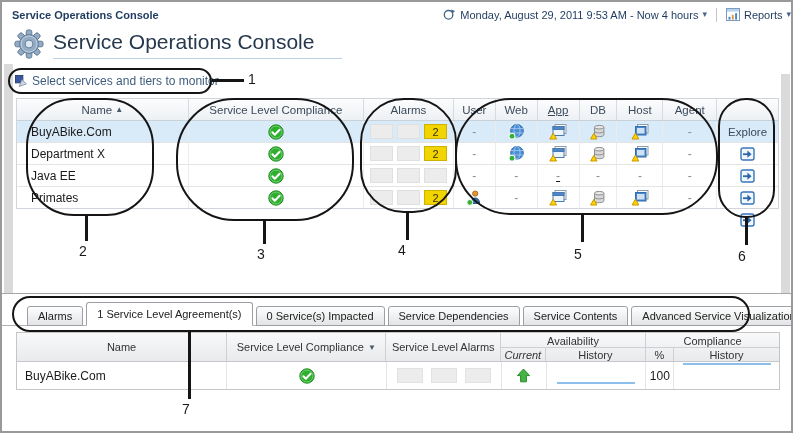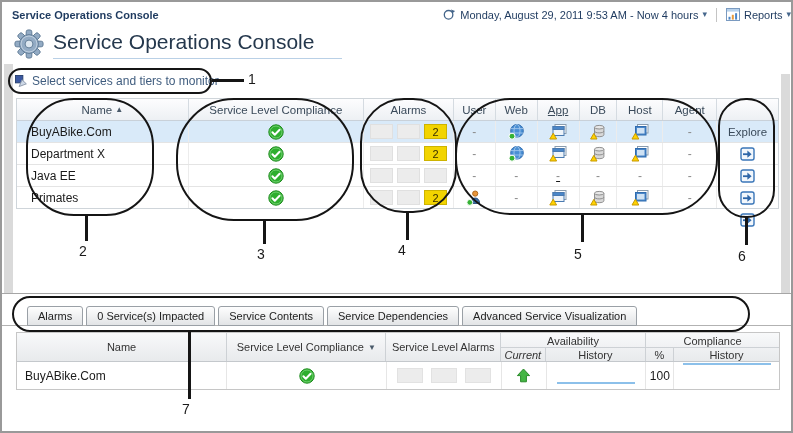--- a/index.html
+++ b/index.html
@@ -478,28 +478,31 @@
         </div>
     </div>
   </div>
 
   <div class="divider"></div>
   <div class="tabline"></div>
   <div class="tabs">
     <div class="tab">
         <span>Alarms</span>
       </div>
+    <div class="tab active">
+        <span>1 Service Level Agreement(s)</span>
+      </div>
     <div class="tab">
         <span>0 Service(s) Impacted</span>
       </div>
     <div class="tab">
+        <span>Service Dependencies</span>
+      </div>
+    <div class="tab">
         <span>Service Contents</span>
-      </div>
-    <div class="tab">
-        <span>Service Dependencies</span>
       </div>
     <div class="tab">
         <span>Advanced Service Visualization</span>
       </div>
   </div>
 
   <div class="sla-table">
     <div class="sla-head">
       <div class="hc b0">
           <span>Name</span>

